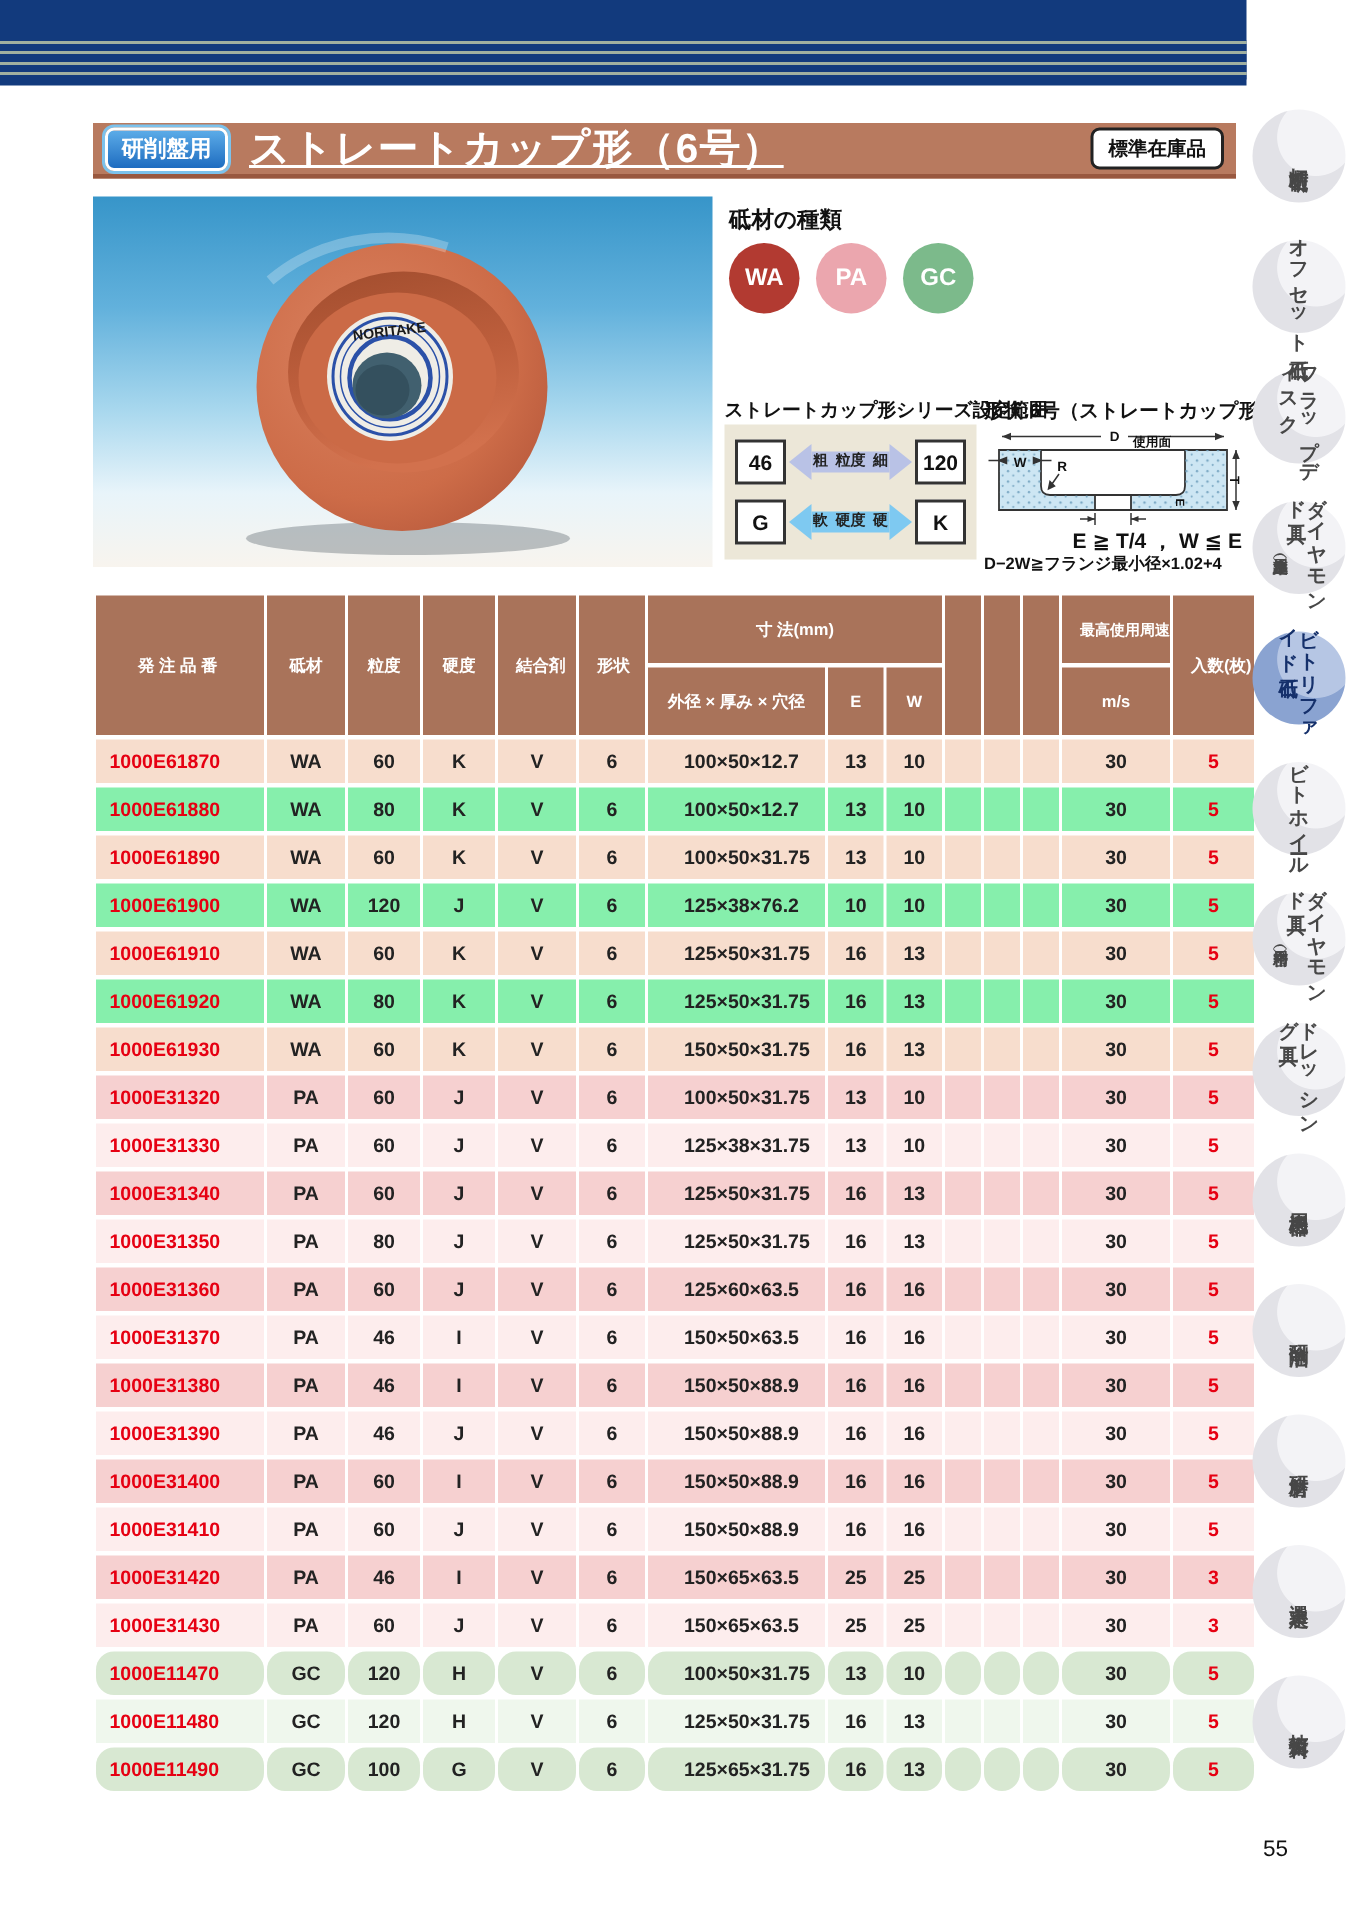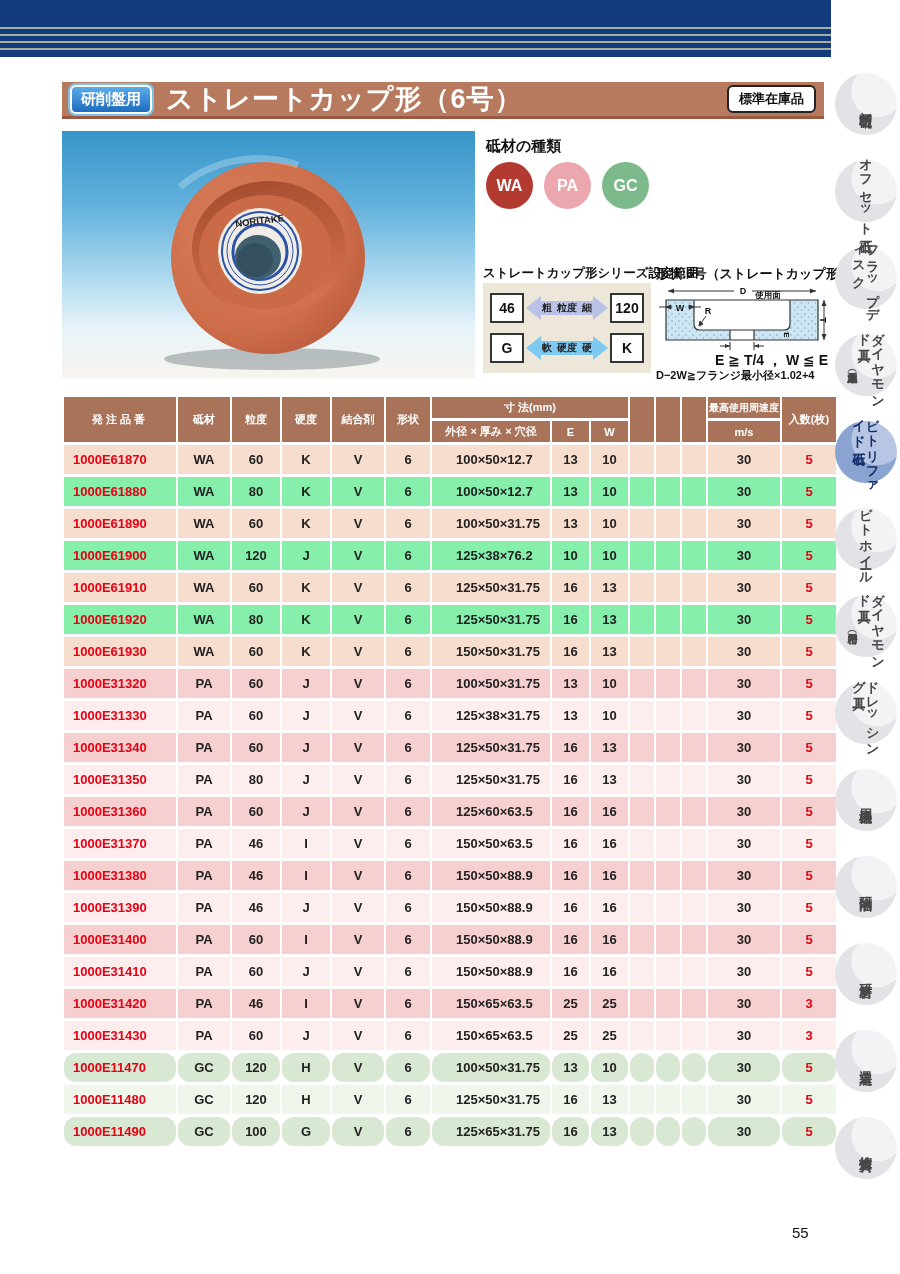--- a/index.html
+++ b/index.html
@@ -10,21 +10,21 @@
   .banner{position:absolute;left:0;top:0;width:831px;height:57px;background:#123a7d;}
   .banner-stripes{position:absolute;left:0;right:0;top:27px;height:26px;
      background:repeating-linear-gradient(180deg,#a0afa0 0 2px,#123a7d 2px 7px);}
 
   
   .title-bar{position:absolute;left:62px;top:82px;width:762px;height:37px;background:#b87a5f;
      border-bottom:3px solid #99583f;display:flex;align-items:center;padding:0 8px;box-sizing:border-box;}
   .cat-badge{background:linear-gradient(180deg,#5cace8,#1e6cc0);border:2px solid #fff;
      box-shadow:0 0 0 2px #7cc2ec;border-radius:6px;color:#fff;font-weight:700;font-size:15px;
      padding:3px 9px;white-space:nowrap;}
-  .main-title{color:#fff;font-size:27px;font-weight:700;margin:0 0 0 14px;letter-spacing:1px;flex:1;white-space:nowrap;}
+  .main-title{color:#fff;font-size:27px;font-weight:700;margin:0 0 0 14px;letter-spacing:1px;flex:1;white-space:nowrap;text-decoration:underline;}
   .stock-badge{background:#fff;border:2px solid #222;border-radius:6px;color:#111;font-weight:700;
      font-size:13px;padding:3px 10px;white-space:nowrap;}
 
   
   .product-photo{position:absolute;left:62px;top:131px;width:413px;height:247px;
      background:linear-gradient(180deg,#3795c9 0%,#62b1dc 30%,#a9d8ee 58%,#e8f4fa 80%,#f8f4ee 100%);}
 
   
   .ab-title{position:absolute;left:486px;top:137px;font-size:15px;font-weight:700;color:#111;}
   .ab-circles{position:absolute;left:486px;top:162px;display:flex;gap:11px;}
@@ -47,21 +47,21 @@
 
   
   .shape-title{position:absolute;left:656px;top:265px;font-size:13px;font-weight:700;color:#111;white-space:nowrap;}
   .shape-svg{position:absolute;left:656px;top:284px;}
   .shape-f1{position:absolute;left:656px;top:352px;width:172px;text-align:right;font-size:14px;font-weight:700;color:#111;}
   .shape-f2{position:absolute;left:656px;top:368px;font-size:11px;font-weight:700;color:#111;white-space:nowrap;}
 
   
   .ptable{position:absolute;left:62px;top:394px;width:764px;border-collapse:separate;
      border-spacing:2px 3px;table-layout:fixed;}
-  .ptable th{background:#a9735a;color:#fff;font-size:11px;font-weight:700;padding:0;height:21px;
+  .ptable th{background:#a9735a;color:#fff;font-size:11px;font-weight:700;padding:12px;height:21px;
      text-align:center;overflow:hidden;white-space:nowrap;}
   .ptable th.sp-top{font-size:10px;}
   .ptable td{height:29px;font-size:13px;font-weight:700;color:#222;text-align:center;padding:0;
      overflow:hidden;white-space:nowrap;}
   .ptable td.cell-part_no{color:#e60012;text-align:left;padding-left:9px;}
   .ptable td.cell-dims{text-align:left;padding-left:24px;}
   .ptable td.cell-qty{color:#e60012;}
   tr.row-wa.light td{background:#f7ddcd;} tr.row-wa.dark td{background:#86efac;}
   tr.row-pa.light td{background:#fdeded;} tr.row-pa.dark td{background:#f6d0d0;}
   tr.row-gc.light td{background:#eff7ed;} tr.row-gc.dark td{background:#d8e8d2;border-radius:12px;}
@@ -73,21 +73,21 @@
   .tab-circle{position:absolute;width:62px;height:62px;border-radius:50%;left:50%;top:50%;
      transform:translate(-50%,-50%);
      background:radial-gradient(circle at 68% 30%,#f3f3f6 0 42%,#e2e2e7 43%);}
   .side-tab.active .tab-circle{background:radial-gradient(circle at 68% 30%,#b6c6e4 0 42%,#8aa3d1 43%);}
   .tab-label{writing-mode:vertical-rl;text-orientation:upright;font-weight:700;font-size:13px;
      letter-spacing:1px;color:#474747;z-index:1;line-height:1.05;}
   .tab-label2{writing-mode:vertical-rl;text-orientation:upright;font-weight:700;font-size:10px;
      color:#474747;z-index:1;line-height:1.05;}
   .side-tab.active .tab-label,.side-tab.active .tab-label2{color:#15306b;}
 
-  .page-num{position:absolute;left:792px;top:1224px;font-size:15px;color:#111;}
+  .page-num{position:absolute;left:842px;top:1224px;font-size:15px;color:#111;}
 </style>
 </head>
 <body>
 
 <div class="page">
 
   <div class="banner">
     <div class="banner-stripes"></div>
   </div>
 

